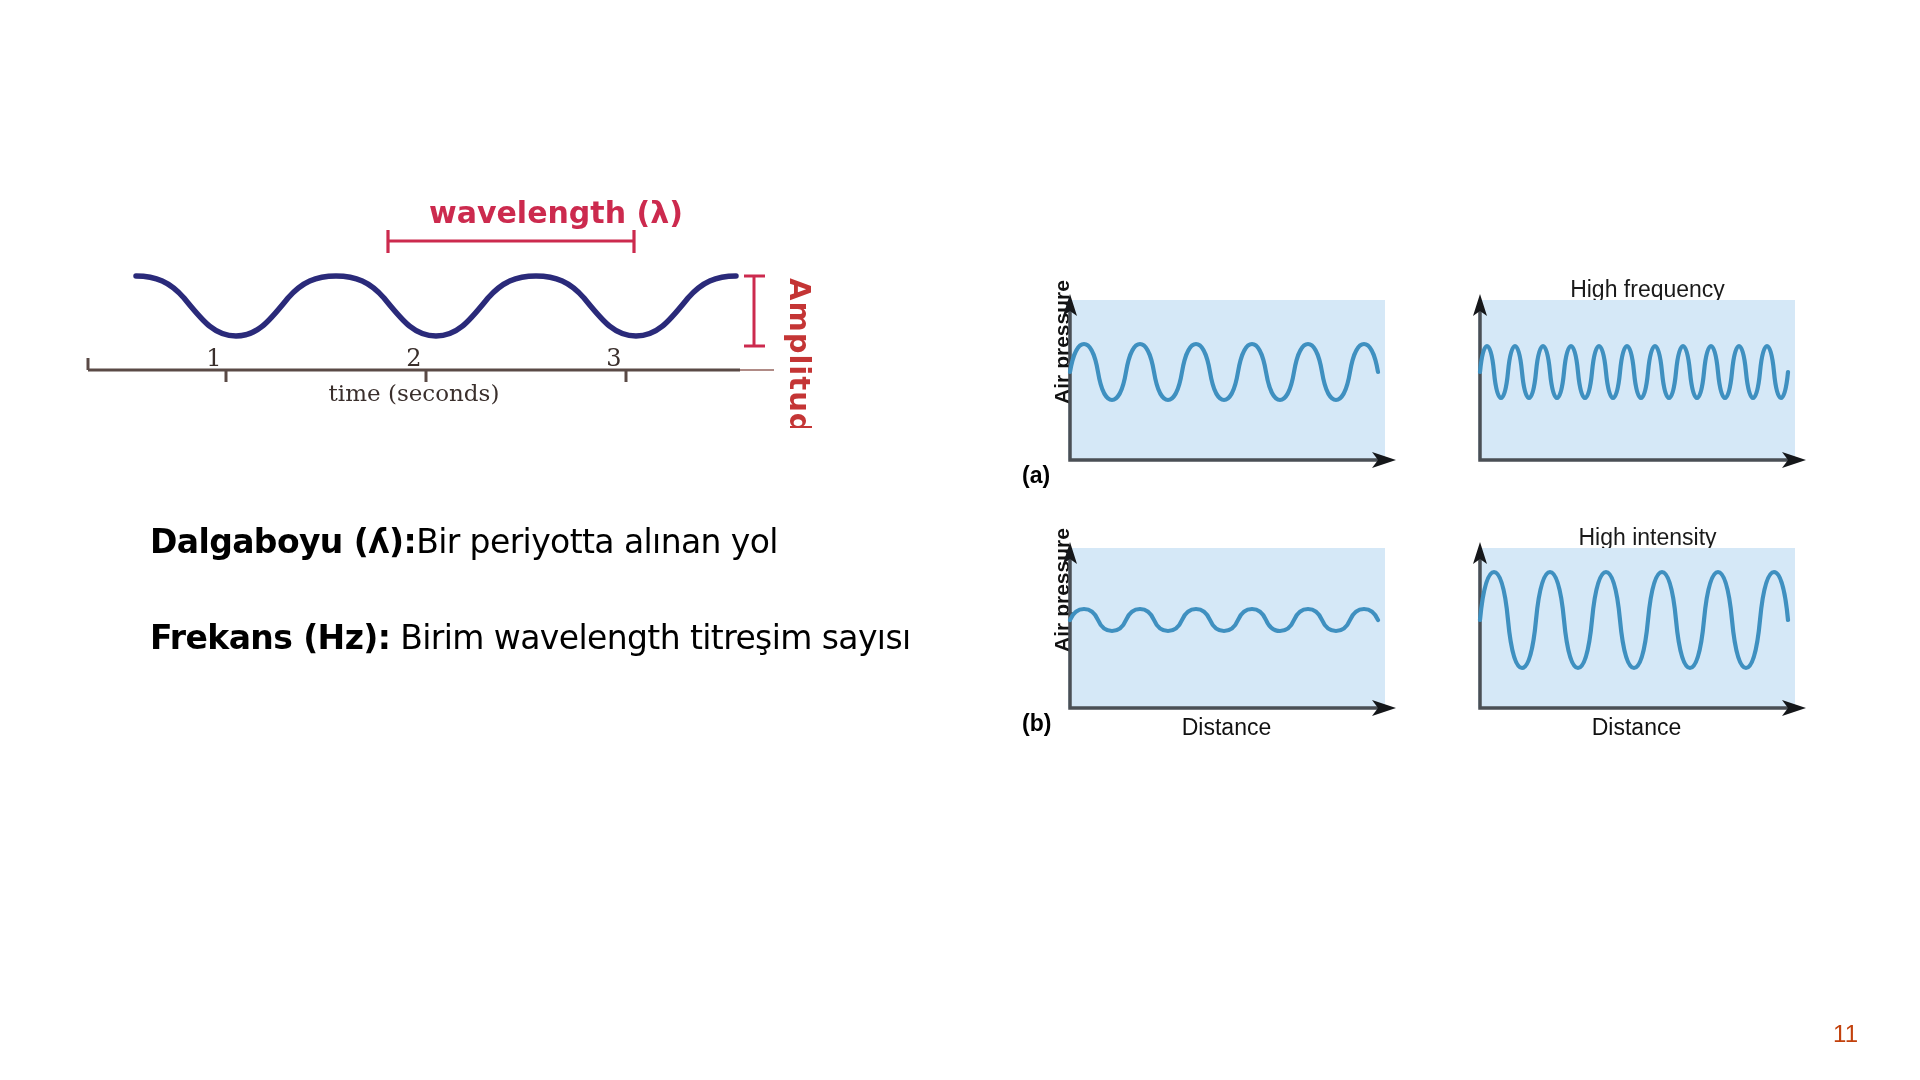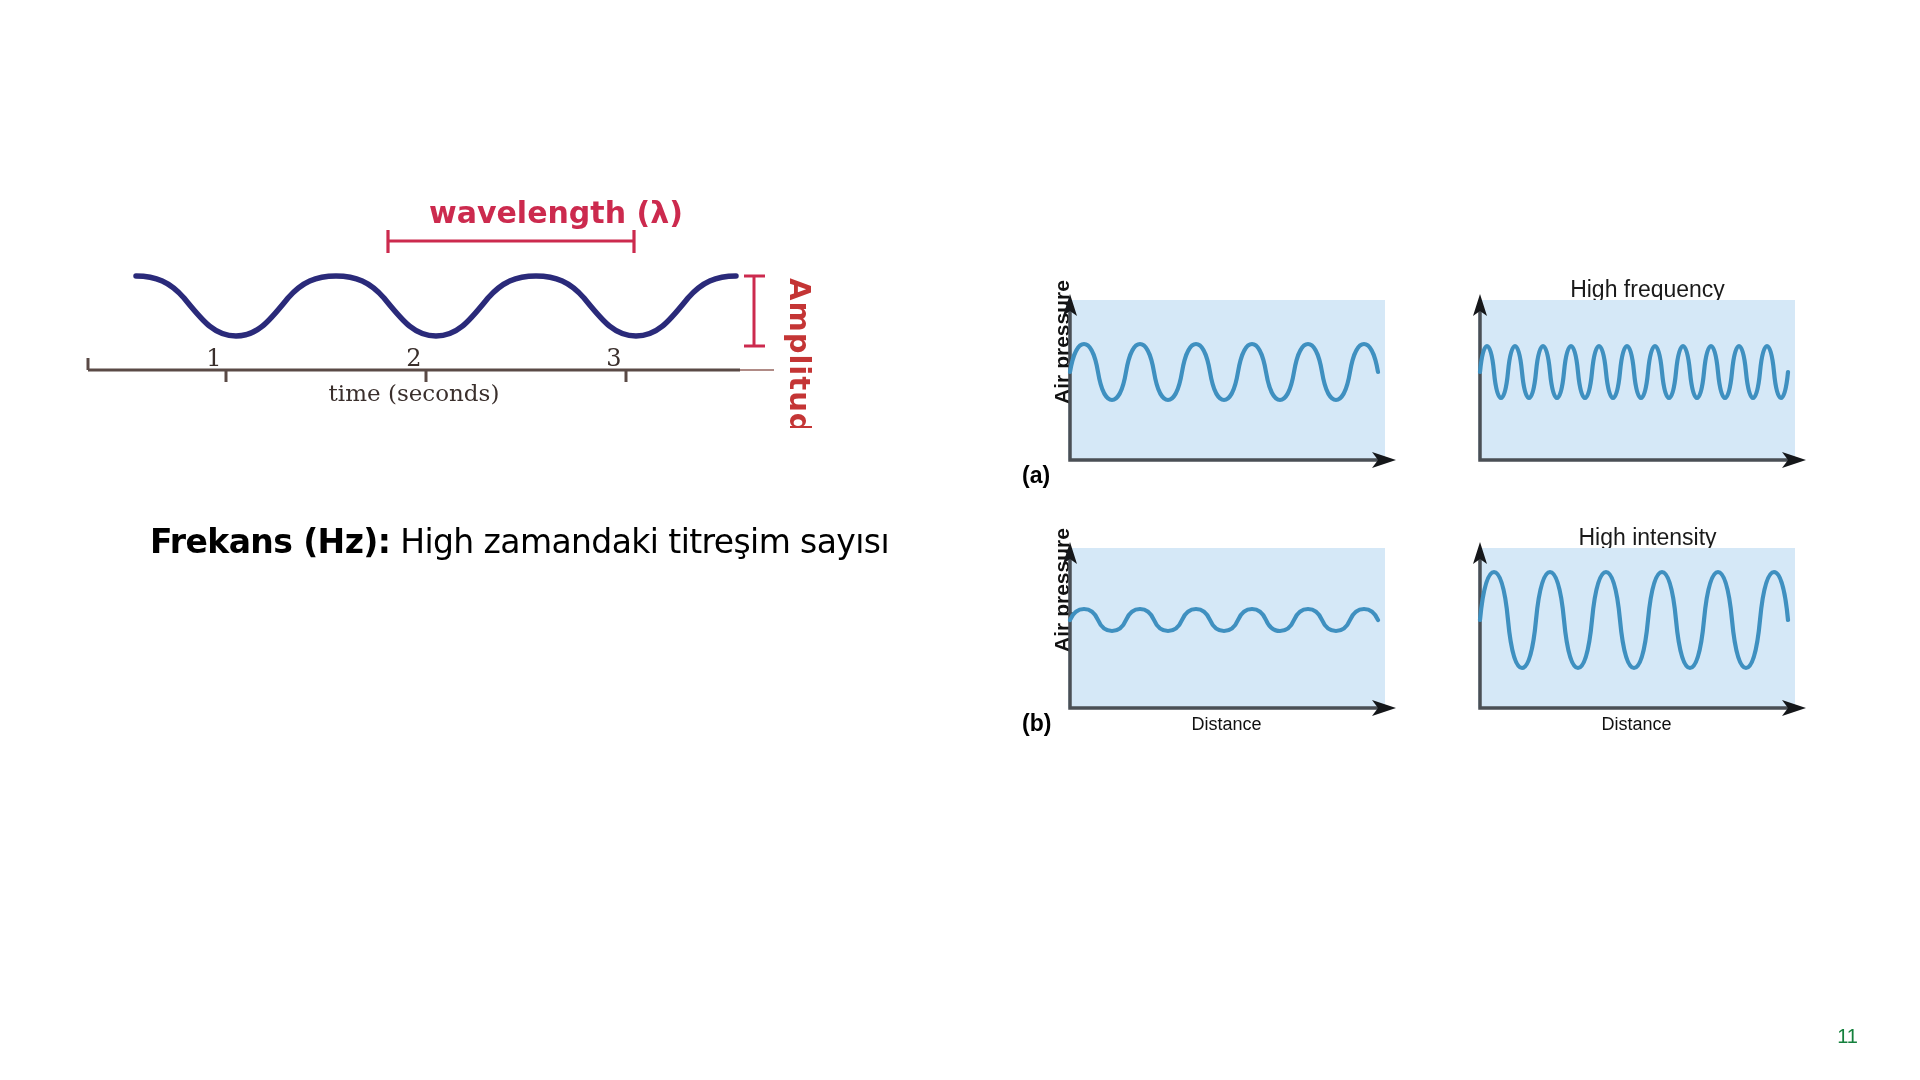--- a/index.html
+++ b/index.html
@@ -111,41 +111,41 @@
     font-size: 21px;
     color: #111111;
   }
   .xlabel {
     position: absolute;
     left: 38px;
     top: 166px;
     width: 317px;
     text-align: center;
     font-family: "Liberation Sans", sans-serif;
-    font-size: 18px;
+    font-size: 23px;
     color: #111111;
   }
   .panel-letter {
     position: absolute;
     left: -8px;
     top: 162px;
     font-family: "Liberation Sans", sans-serif;
     font-weight: bold;
     font-size: 23px;
     color: #000000;
   }
 
   
   #page-number {
     position: absolute;
     right: 62px;
     bottom: 32px;
     font-family: "Liberation Sans", sans-serif;
-    font-size: 20px;
-    color: #15803d;
+    font-size: 24px;
+    color: #c2410c;
   }
 </style>
 </head>
 <body>
 
 <div id="wave-figure">
   <svg width="810" height="260" viewBox="0 0 810 260" xmlns="http://www.w3.org/2000/svg">
 
     <text id="wl-text" x="355" y="55" font-family="DejaVu Sans, sans-serif" font-size="30" font-weight="600" fill="#cc2a4e">wavelength (λ)</text>
 
@@ -189,22 +189,25 @@
 
     <text id="tick-1" x="140" y="198" text-anchor="middle" font-family="DejaVu Serif, serif" font-size="24" fill="#3a2f2c">1</text>
     <text id="tick-2" x="340" y="198" text-anchor="middle" font-family="DejaVu Serif, serif" font-size="24" fill="#3a2f2c">2</text>
     <text id="tick-3" x="540" y="198" text-anchor="middle" font-family="DejaVu Serif, serif" font-size="24" fill="#3a2f2c">3</text>
 
     <text id="time-text" x="340" y="233" text-anchor="middle" font-family="DejaVu Serif, serif" font-size="23" fill="#3a2f2c">time (seconds)</text>
   </svg>
 </div>
 
 <div id="definitions">
+  <div class="def-line" id="def-line-1">
+    <span class="term">Dalgaboyu (ʎ):</span><span class="body">Bir periyotta alınan yol</span>
+  </div>
   <div class="def-line" id="def-line-2">
-    <span class="term">Frekans (Hz):</span><span class="body"> High zamandaki titreşim sayısı</span>
+    <span class="term">Frekans (Hz):</span><span class="body"> Birim wavelength titreşim sayısı</span>
   </div>
 </div>
 
 <div id="airpressure-figure">
 
   <div class="panel-row">
 
     <div class="panel left-panel">
       <div class="panel-plot"></div>
       <div class="ylabel">Air pressure</div>

